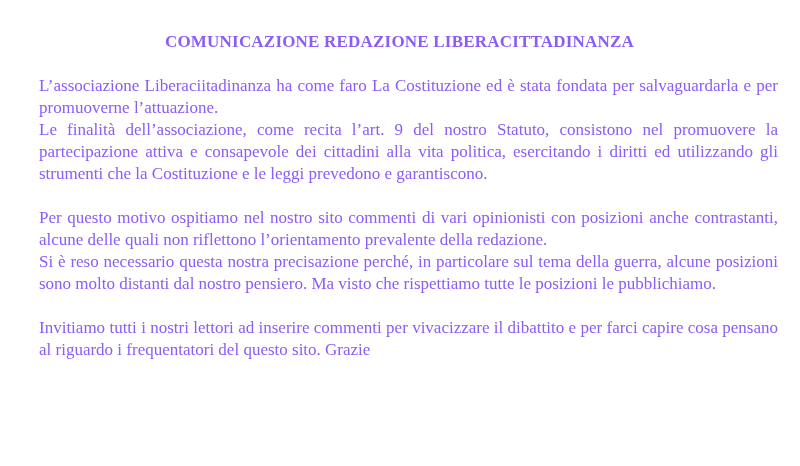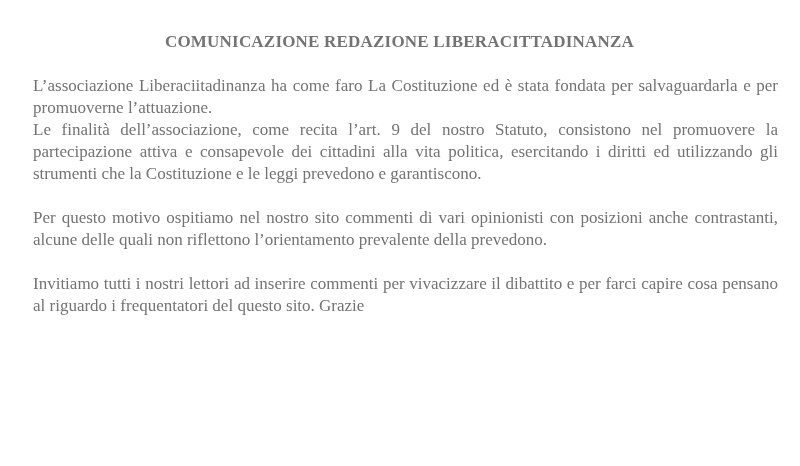--- a/index.html
+++ b/index.html
@@ -5,57 +5,58 @@
   html, body {
     margin: 0;
     padding: 0;
     background: #ffffff;
   }
   .page {
     position: relative;
     width: 800px;
     height: 466px;
     background: #ffffff;
-    color: #737373;
+    color: #8b5cf6;
     font-family: "Liberation Serif", "DejaVu Serif", serif;
     font-size: 17px;
     line-height: 22px;
     box-sizing: border-box;
     padding: 31px 22px 0 21px;
     overflow: hidden;
   }
   .title {
     margin: 0 0 22px 0;
     font-size: 17px;
     line-height: 22px;
     font-weight: bold;
     text-align: center;
     letter-spacing: 0.2px;
   }
   .block {
-    margin: 0 0 22px 12px;
+    margin: 0 0 22px 18px;
   }
   .block p {
     margin: 0;
     text-align: justify;
   }
 </style>
 </head>
 <body>
 
 <div class="page">
 
   <h1 class="title">COMUNICAZIONE REDAZIONE LIBERACITTADINANZA</h1>
 
   <div class="block">
     <p>L’associazione Liberaciitadinanza ha come faro La Costituzione ed è stata fondata per salvaguardarla e per promuoverne l’attuazione.</p>
     <p>Le finalità dell’associazione, come recita l’art. 9 del nostro Statuto, consistono nel promuovere la partecipazione attiva e consapevole dei cittadini alla vita politica, esercitando i diritti ed utilizzando gli strumenti che la Costituzione e le leggi prevedono e garantiscono.</p>
   </div>
 
   <div class="block">
-    <p>Per questo motivo ospitiamo nel nostro sito commenti di vari opinionisti con posizioni anche contrastanti, alcune delle quali  non riflettono l’orientamento prevalente della prevedono.</p>
+    <p>Per questo motivo ospitiamo nel nostro sito commenti di vari opinionisti con posizioni anche contrastanti, alcune delle quali  non riflettono l’orientamento prevalente della redazione.</p>
+    <p>Si è reso necessario questa nostra precisazione perché, in particolare sul tema della guerra, alcune posizioni sono  molto distanti dal nostro pensiero. Ma visto che rispettiamo tutte le posizioni le pubblichiamo.</p>
   </div>
 
   <div class="block">
     <p>Invitiamo tutti i nostri lettori ad inserire commenti per vivacizzare il dibattito e per farci capire cosa pensano al riguardo i frequentatori del questo sito. Grazie</p>
   </div>
 
 </div>
 
 </body></html>

